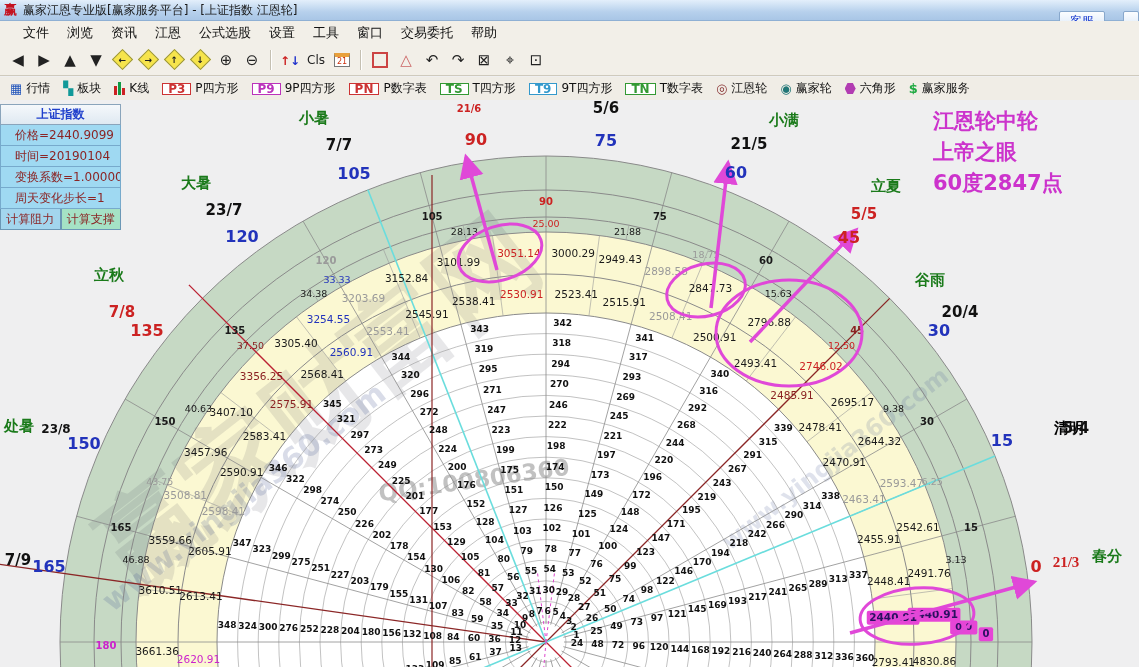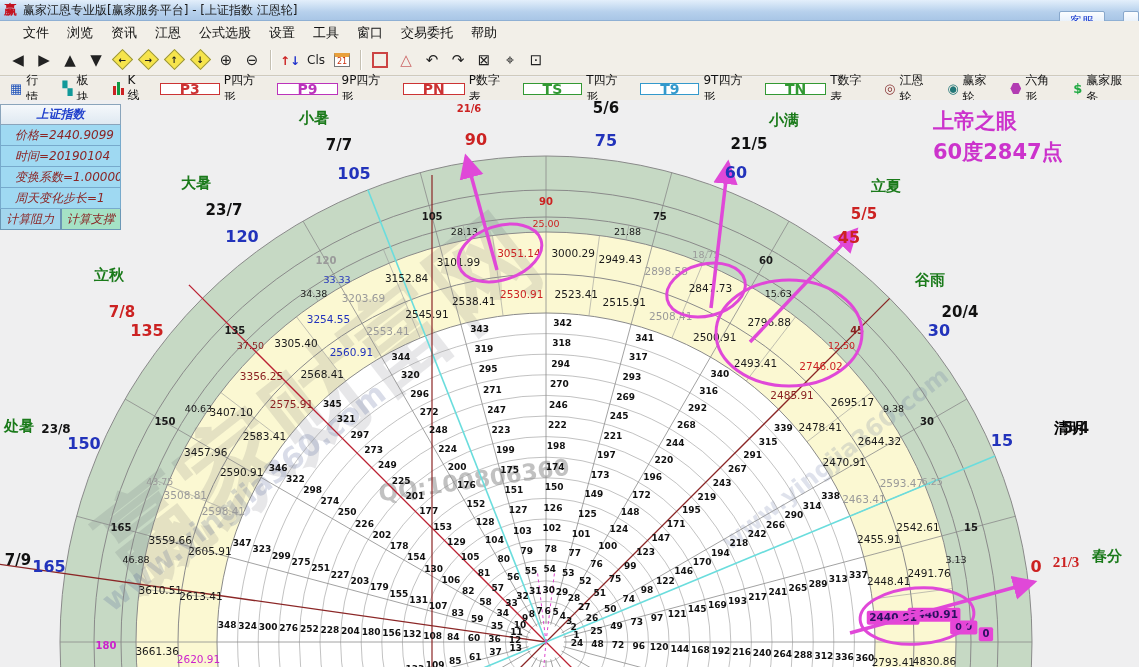--- a/index.html
+++ b/index.html
@@ -33,28 +33,28 @@
   .t1 .cal{width:16px;height:14px;border:1px solid #777;background:#fff;font-size:8px;color:#cc3311;
     display:flex;align-items:center;justify-content:center;border-top:4px solid #e8a03c;box-sizing:border-box;}
   .t1 .ud b{font-size:12px;font-weight:bold;}
   .t1.txt{font-size:12px;width:auto;padding:0 3px;color:#222;}
   .sep{width:1px;height:20px;background:#c5c0b2;border-right:1px solid #fff;margin:0 4px;}
   
   #toolbar2{position:absolute;left:0;top:77px;width:100%;height:24px;background:#f0ede6;
     border-bottom:1px solid #c9c4b6;display:flex;align-items:center;padding-left:4px;gap:1px;
     font-size:12px;color:#111;box-sizing:border-box;}
   .t2{display:flex;align-items:center;gap:4px;padding:0 6px;height:100%;}
-  .t2 .badge{font-size:14px;font-weight:bold;border:1px solid;padding:0 19px;line-height:10px;background:#fff;}
+  .t2 .badge{font-size:12px;font-weight:bold;border:1px solid;padding:0 5px;line-height:10px;background:#fff;}
   .t2 .gi{font-size:13px;}
   .t2 .candle{display:inline-flex;align-items:flex-end;gap:1px;height:13px;}
   .t2 .candle i{width:3px;display:block;}
   .t2 .hexi{width:11px;height:11px;background:#b23cb2;
     clip-path:polygon(25% 0,75% 0,100% 50%,75% 100%,25% 100%,0 50%);}
   
-  #panel{position:absolute;left:0;top:104px;width:121px;font-size:12px;z-index:30;font-style:italic;}
+  #panel{position:absolute;left:0;top:104px;width:121px;font-size:12px;z-index:30;}
   #panel .hdr{background:linear-gradient(#f5f8fb,#dfe9f2);border:1px solid #8aa4bb;
     color:#2040cc;font-weight:bold;text-align:center;height:19px;line-height:19px;}
   #panel .row{background:#9fd9f2;border:1px solid #77aacc;border-top:none;color:#8b2525;
     height:20px;line-height:20px;padding-left:14px;white-space:nowrap;overflow:hidden;}
   #panel .btns{display:flex;}
   #panel .btns div{flex:1;height:20px;line-height:20px;text-align:center;color:#8b2525;
     border:1px solid #6b97b5;border-top:none;}
   #panel .btns .b1{background:#a3d6ee;}
   #panel .btns .b2{background:#a5e2c5;}
   
@@ -627,20 +627,21 @@
   <div class="row">时间=20190104</div>
   <div class="row">变换系数=1.00000</div>
   <div class="row">周天变化步长=1</div>
   <div class="btns">
     <div class="b1">计算阻力</div>
     <div class="b2">计算支撑</div>
   </div>
 </div>
 
 <div id="annotation">
+  <div>江恩轮中轮</div>
   <div>上帝之眼</div>
   <div>60度2847点</div>
 </div>
 
 <div class="outlbl" style="left: 314px; top: 118px; color: rgb(26, 122, 26); font-size: 15px;">小暑</div>
     <div class="outlbl" style="left: 339px; top: 145px; color: rgb(17, 17, 17); font-size: 15px;">7/7</div>
     <div class="outlbl" style="left: 354px; top: 173px; color: rgb(34, 51, 187); font-size: 16px;">105</div>
     <div class="outlbl" style="left: 469px; top: 108px; color: rgb(204, 34, 34); font-size: 10px;">21/6</div>
     <div class="outlbl" style="left: 476px; top: 139px; color: rgb(204, 34, 34); font-size: 16px;">90</div>
     <div class="outlbl" style="left: 606px; top: 108px; color: rgb(17, 17, 17); font-size: 15px;">5/6</div>

